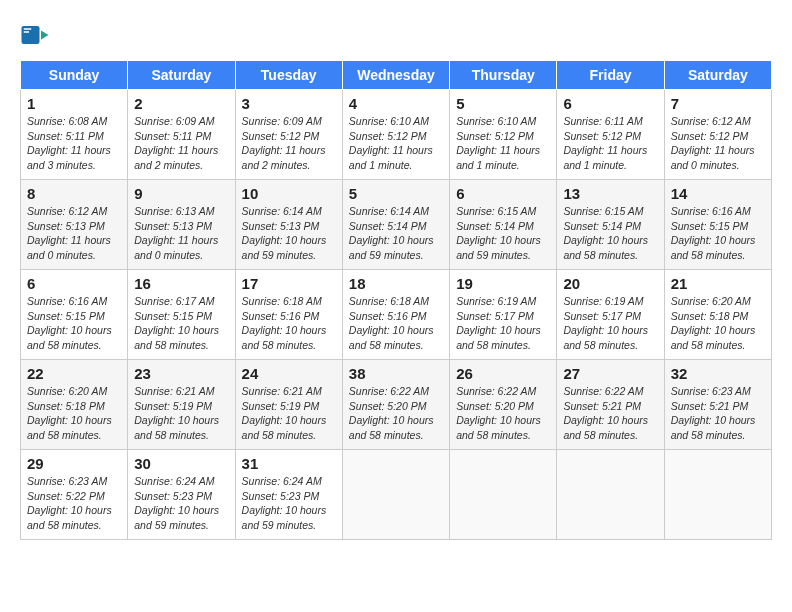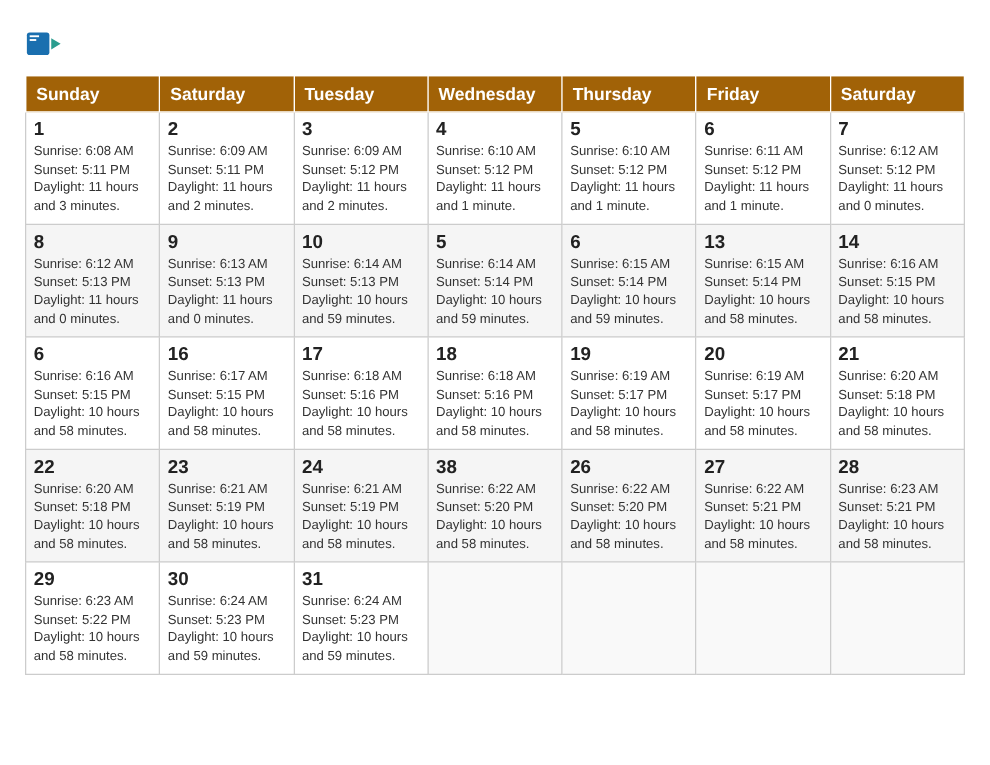--- a/index.html
+++ b/index.html
@@ -39,23 +39,23 @@
     .location {
       font-size: 16px;
       color: #555;
     }
     .calendar {
       width: 100%;
       border-collapse: collapse;
       table-layout: fixed;
     }
     .calendar th {
-      background-color: #a16207;
+      background-color: #3b82f6;
       color: white;
-      text-align: left;
+      text-align: center;
       padding: 6px 8px;
       font-size: 14px;
       font-weight: bold;
       border: 1px solid #fff;
     }
     .calendar td {
       border: 1px solid #ccc;
       vertical-align: top;
       padding: 5px 6px;
       font-size: 11px;
@@ -70,20 +70,21 @@
       font-size: 15px;
       font-weight: bold;
       color: #222;
       display: block;
       margin-bottom: 2px;
     }
     .day-info {
       font-size: 10.5px;
       line-height: 1.4;
       color: #333;
+      font-style: italic;
     }
     .empty-cell {
       background: #f9f9f9 !important;
     }
   </style>
 </head>
 <body>
 
 <div class="header">
   <div class="logo">
@@ -224,21 +225,21 @@
       </td>
         <td>
         <span class="day-number">26</span>
         <span class="day-info">Sunrise: 6:22 AM<br>Sunset: 5:20 PM<br>Daylight: 10 hours and 58 minutes.</span>
       </td>
         <td>
         <span class="day-number">27</span>
         <span class="day-info">Sunrise: 6:22 AM<br>Sunset: 5:21 PM<br>Daylight: 10 hours and 58 minutes.</span>
       </td>
         <td>
-        <span class="day-number">28</span>
+        <span class="day-number">32</span>
         <span class="day-info">Sunrise: 6:23 AM<br>Sunset: 5:21 PM<br>Daylight: 10 hours and 58 minutes.</span>
       </td>
       </tr>
       <tr>
         <td>
         <span class="day-number">29</span>
         <span class="day-info">Sunrise: 6:23 AM<br>Sunset: 5:22 PM<br>Daylight: 10 hours and 58 minutes.</span>
       </td>
         <td>
         <span class="day-number">30</span>

